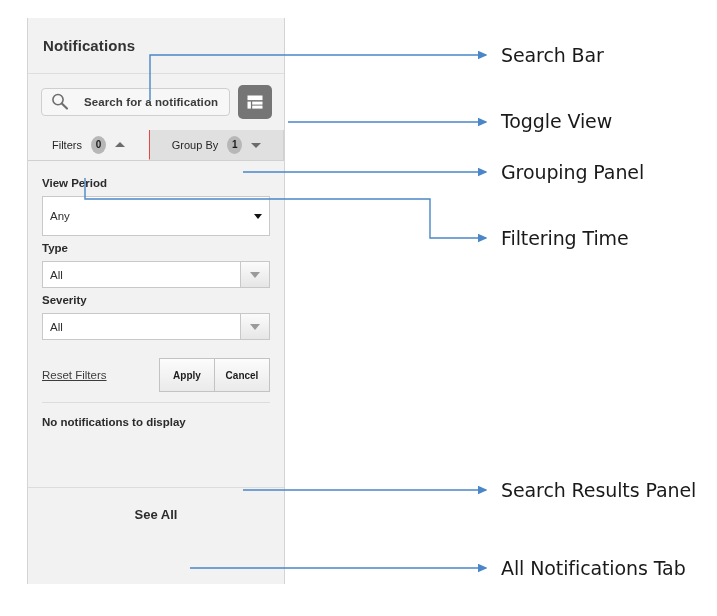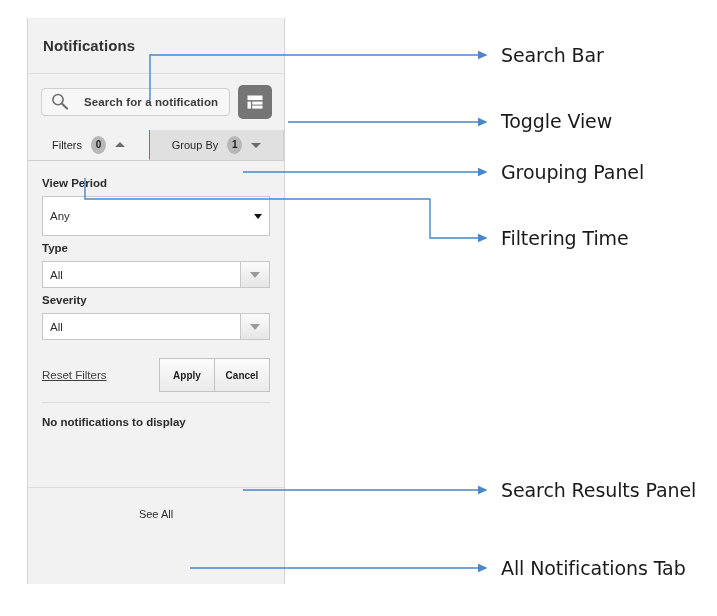--- a/index.html
+++ b/index.html
@@ -255,22 +255,22 @@
   .results-divider {
     border-top: 1px solid #dcdcdc;
   }
   .see-all-bar {
     height: 52px;
     display: flex;
     align-items: center;
     justify-content: center;
   }
   .see-all {
-    font-size: 11px;
-    font-weight: normal;
+    font-size: 13px;
+    font-weight: bold;
     color: #2b2b2b;
   }
 
   
   .anno-label {
     position: absolute;
     font-family: "DejaVu Sans", sans-serif;
     font-size: 19px;
     color: #1a1a1a;
     white-space: nowrap;

